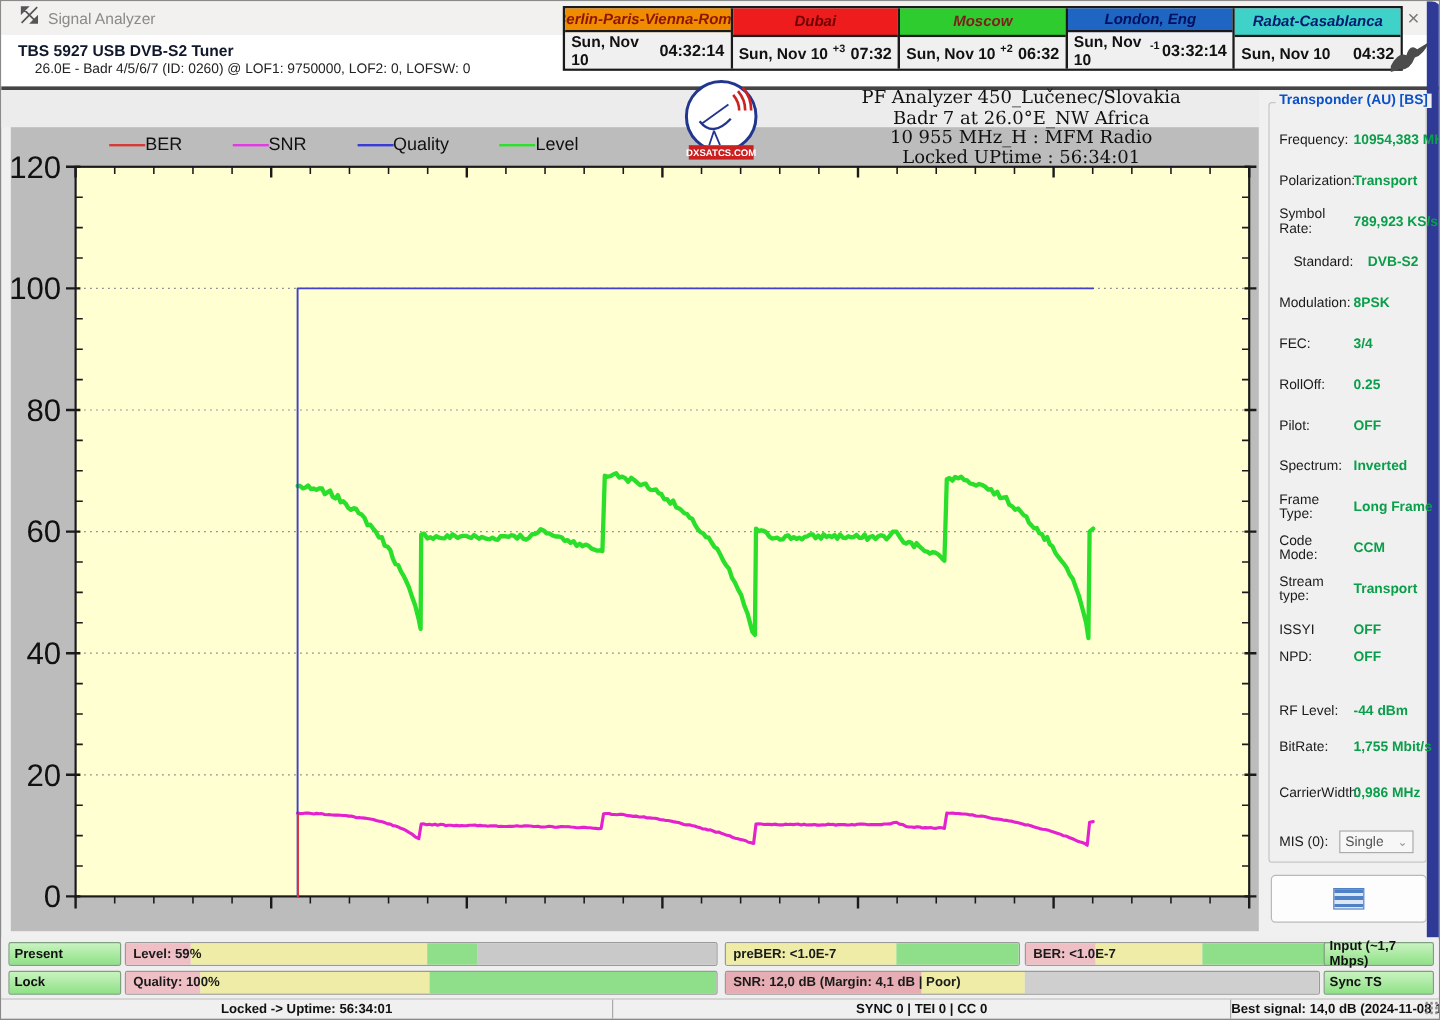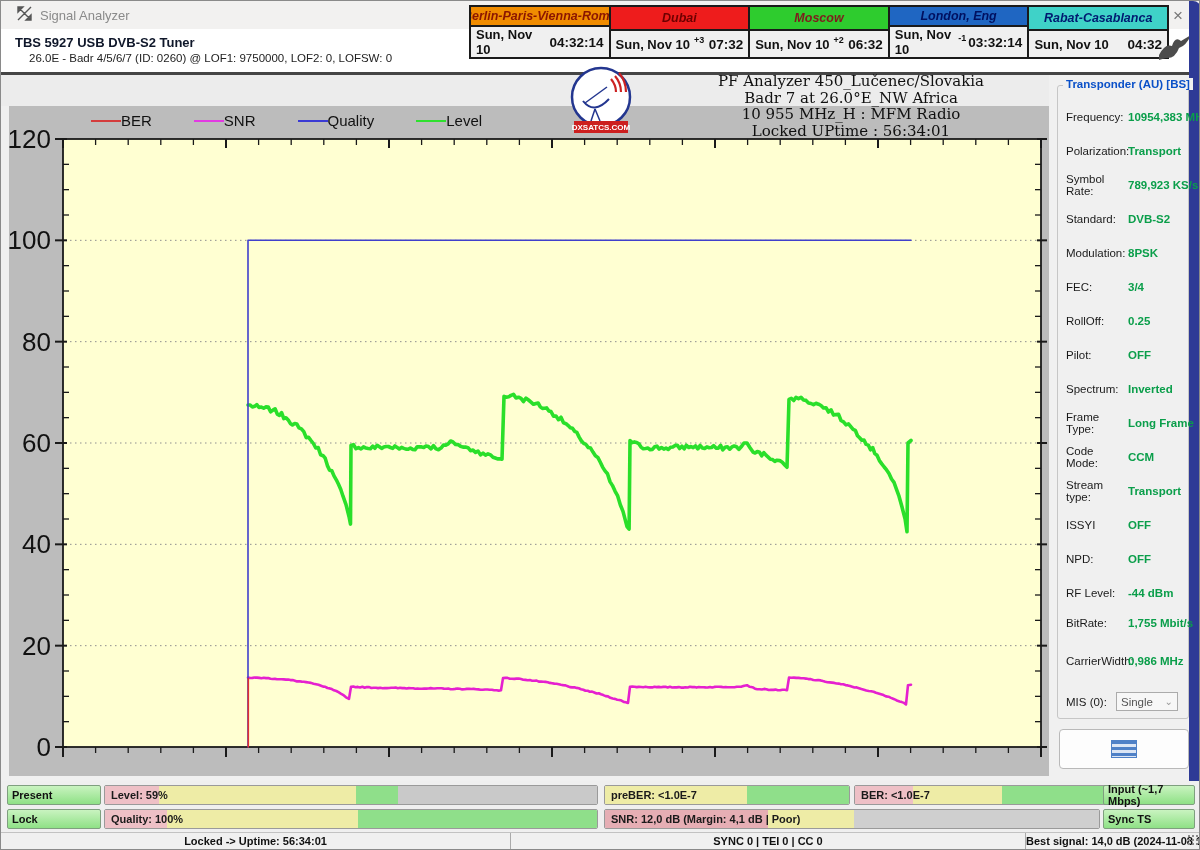--- a/index.html
+++ b/index.html
@@ -307,21 +307,21 @@
         <span class="tp-value" style="color: rgb(10, 158, 74);">10954,383 MHz</span>
       </div>
       <div class="tp-row" style="top: 52px;">
         <span class="tp-label">Polarization:</span>
         <span class="tp-value" style="color: rgb(10, 158, 74);">Transport</span>
       </div>
       <div class="tp-row" style="top: 86px;">
         <span class="tp-label">Symbol Rate:</span>
         <span class="tp-value" style="color: rgb(10, 158, 74);">789,923 KS/s</span>
       </div>
-      <div class="tp-row" style="top: 120px;">
+      <div class="tp-row" style="top: 120px; justify-content: flex-end;">
         <span class="tp-label">Standard:</span>
         <span class="tp-value" style="color: rgb(10, 158, 74);">DVB-S2</span>
       </div>
       <div class="tp-row" style="top: 154px;">
         <span class="tp-label">Modulation:</span>
         <span class="tp-value" style="color: rgb(10, 158, 74);">8PSK</span>
       </div>
       <div class="tp-row" style="top: 188px;">
         <span class="tp-label">FEC:</span>
         <span class="tp-value" style="color: rgb(10, 158, 74);">3/4</span>
@@ -347,21 +347,21 @@
         <span class="tp-value" style="color: rgb(10, 158, 74);">CCM</span>
       </div>
       <div class="tp-row" style="top: 392px;">
         <span class="tp-label">Stream type:</span>
         <span class="tp-value" style="color: rgb(10, 158, 74);">Transport</span>
       </div>
       <div class="tp-row" style="top: 426px;">
         <span class="tp-label">ISSYI</span>
         <span class="tp-value" style="color: rgb(10, 158, 74);">OFF</span>
       </div>
-      <div class="tp-row" style="top: 460px;">
+      <div class="tp-row" style="top: 449px;">
         <span class="tp-label">NPD:</span>
         <span class="tp-value" style="color: rgb(10, 158, 74);">OFF</span>
       </div>
       <div class="tp-row" style="top: 494px;">
         <span class="tp-label">RF Level:</span>
         <span class="tp-value" style="color: rgb(10, 158, 74);">-44 dBm</span>
       </div>
       <div class="tp-row" style="top: 524px;">
         <span class="tp-label">BitRate:</span>
         <span class="tp-value" style="color: rgb(10, 158, 74);">1,755 Mbit/s</span>

